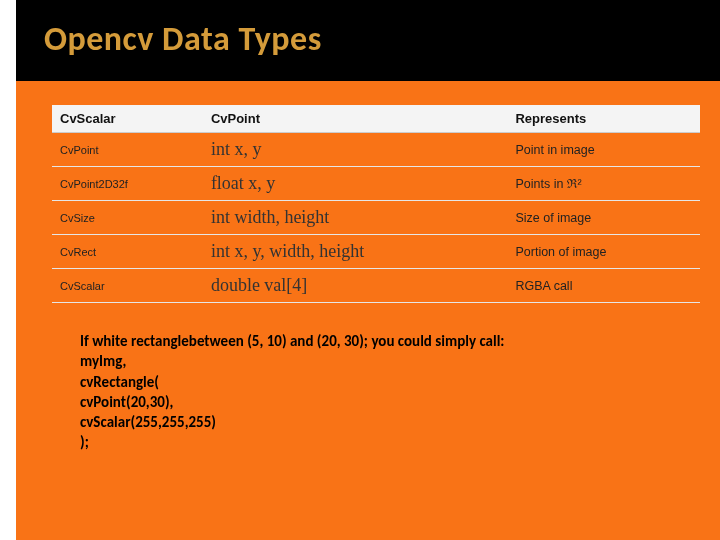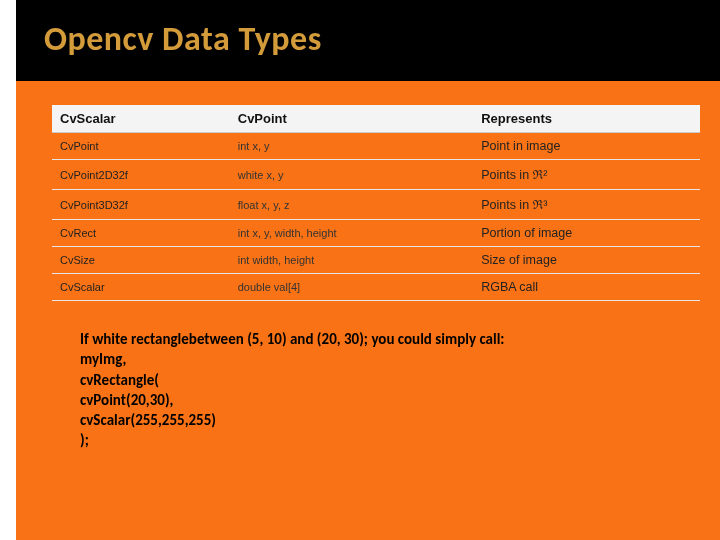--- a/index.html
+++ b/index.html
@@ -34,22 +34,22 @@
     padding: 6px 8px;
     border-bottom: 1px solid #e6e6e6;
     vertical-align: middle;
     color: #222;
   }
   tbody td.structure {
     font-family: "Trebuchet MS", "Segoe UI", sans-serif;
     font-size: 11px;
   }
   tbody td.contains {
-    font-family: Liberation Sans, sans-serif;
-    font-size: 11px;
+    font-family: Liberation Serif, serif;
+    font-size: 18px;
     color: #333;
     white-space: nowrap;
   }
   tbody td.repr {
     font-family: "Trebuchet MS", "Segoe UI", sans-serif;
     font-size: 12.5px;
     white-space: nowrap;
   }
   .codeblock {
     margin: 28px 0 0 64px;
@@ -77,37 +77,32 @@
         </tr>
       </thead>
       <tbody>
         <tr>
           <td class="structure">CvPoint</td>
           <td class="contains">int x, y</td>
           <td class="repr">Point in image</td>
         </tr>
         <tr>
           <td class="structure">CvPoint2D32f</td>
-          <td class="contains">white x, y</td>
+          <td class="contains">float x, y</td>
           <td class="repr">Points in ℜ²</td>
         </tr>
         <tr>
-          <td class="structure">CvPoint3D32f</td>
-          <td class="contains">float x, y, z</td>
-          <td class="repr">Points in ℜ³</td>
+          <td class="structure">CvSize</td>
+          <td class="contains">int width, height</td>
+          <td class="repr">Size of image</td>
         </tr>
         <tr>
           <td class="structure">CvRect</td>
           <td class="contains">int x, y, width, height</td>
           <td class="repr">Portion of image</td>
-        </tr>
-        <tr>
-          <td class="structure">CvSize</td>
-          <td class="contains">int width, height</td>
-          <td class="repr">Size of image</td>
         </tr>
         <tr>
           <td class="structure">CvScalar</td>
           <td class="contains">double val[4]</td>
           <td class="repr">RGBA call</td>
         </tr>
       </tbody>
     </table>
   </div>
 

